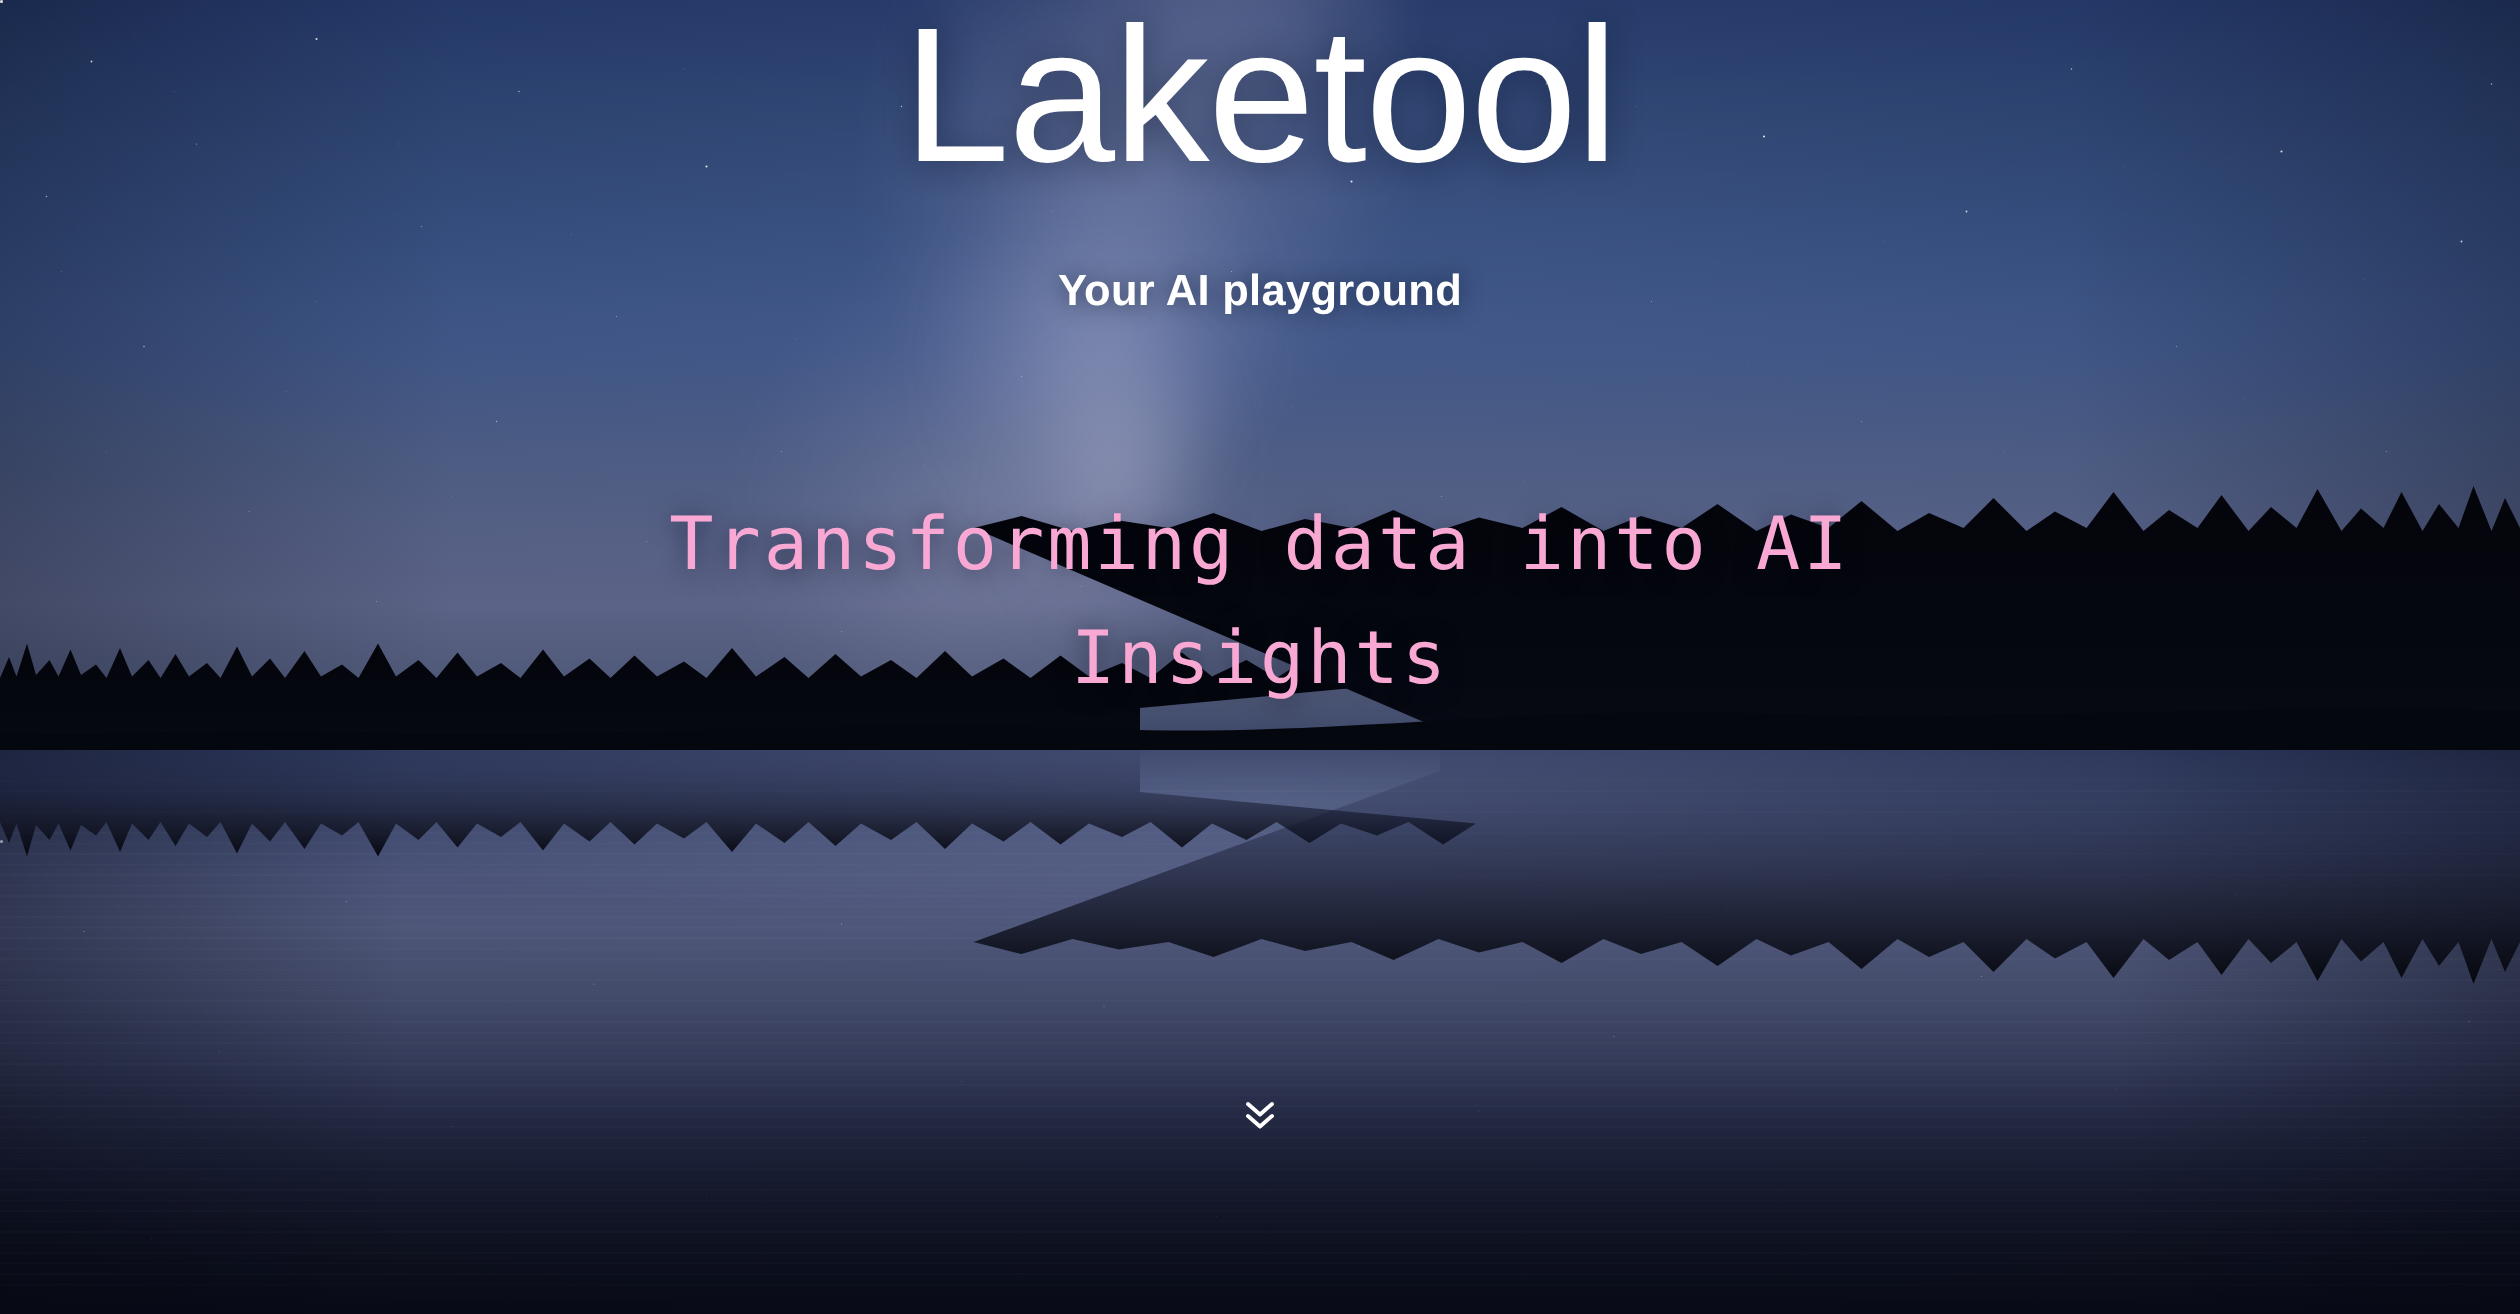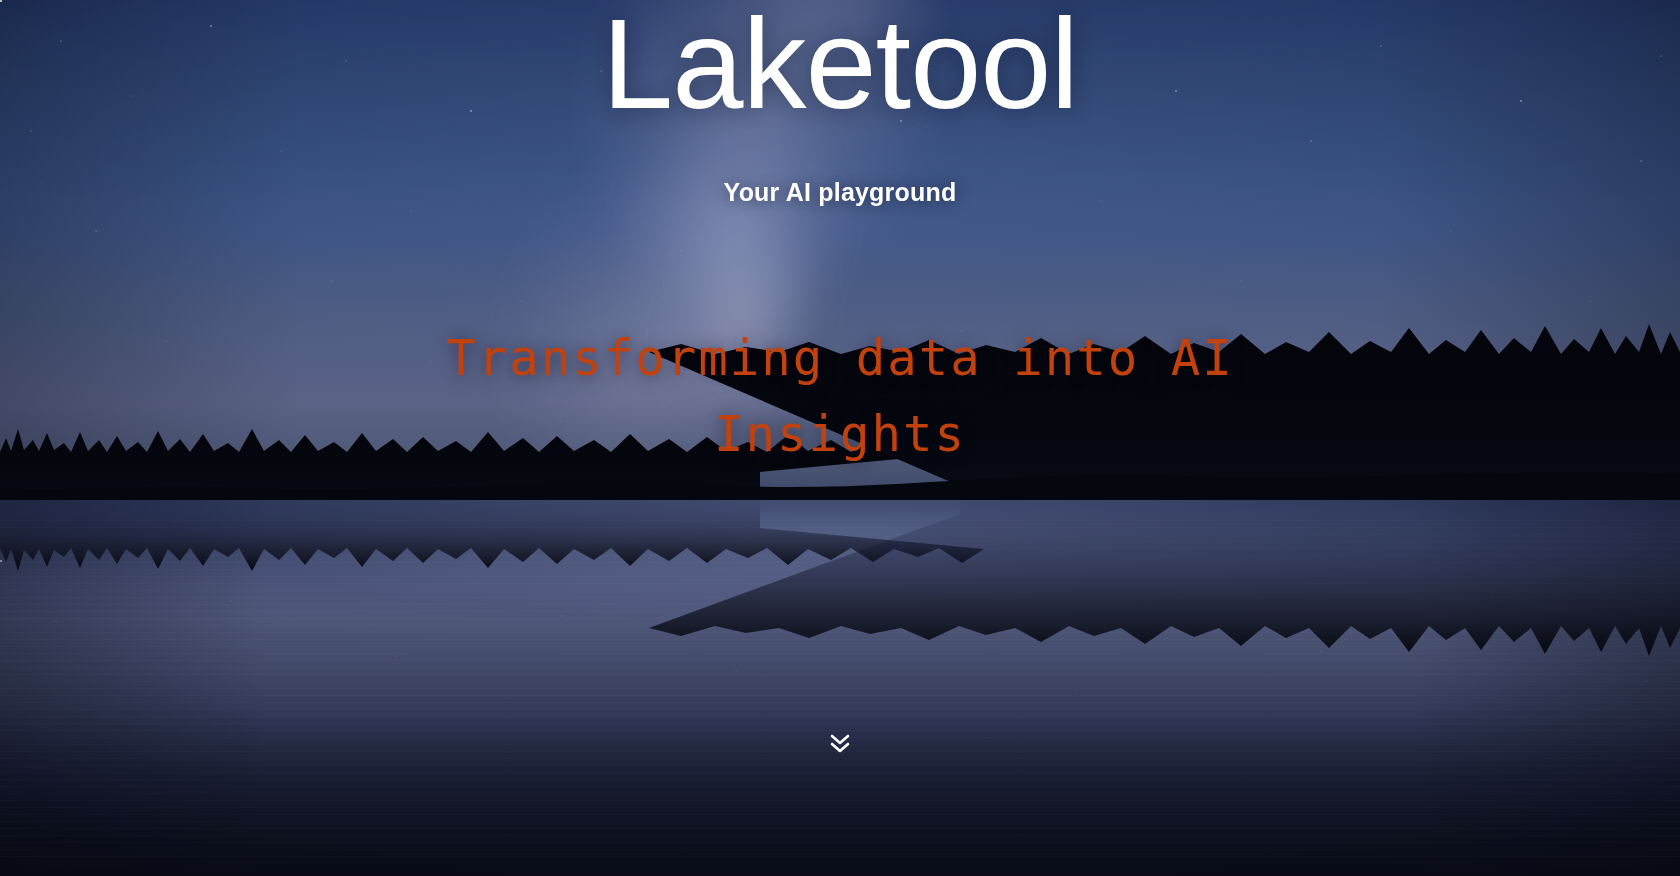--- a/index.html
+++ b/index.html
@@ -190,36 +190,36 @@
     line-height:1.0;
     font-weight:400;
     letter-spacing:-1px;
     color:#ffffff;
     text-shadow:0 2px 22px rgba(10,16,40,0.45);
   }
 
   .brand-tagline{
     margin-top:50px;
     font-family:"Liberation Sans", sans-serif;
-    font-size:25px;
+    font-size:29px;
     font-weight:700;
     letter-spacing:0.2px;
     color:#ffffff;
     text-shadow:0 1px 14px rgba(10,16,40,0.55);
   }
 
   .headline{
     margin-top:114px;
     width:1000px;
     font-family:"DejaVu Sans Mono", monospace;
     font-size:49px;
     line-height:1.55;
     font-weight:400;
     letter-spacing:2.0px;
-    color:#c2410c;
+    color:#f9a8d4;
     text-shadow:0 2px 16px rgba(5,8,22,0.55);
   }
 
   .scroll-cue{
     position:absolute;
     left:50%; transform:translateX(-50%);
     top:726px;
     width:34px; height:34px;
     display:flex; align-items:center; justify-content:center;
     cursor:pointer;

